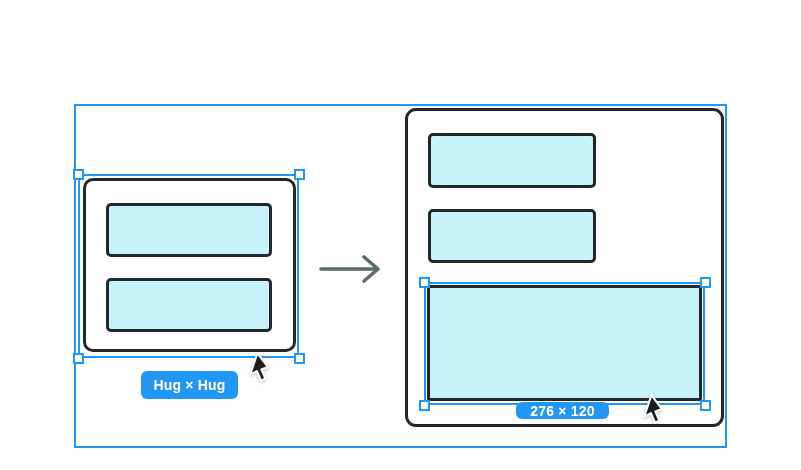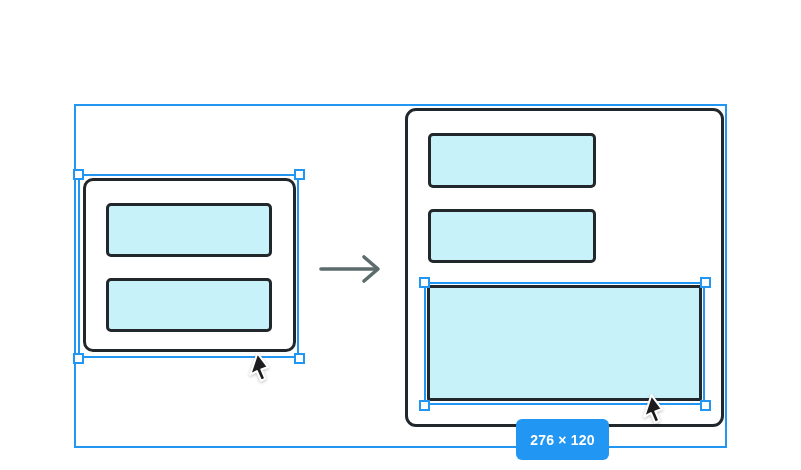--- a/index.html
+++ b/index.html
@@ -40,21 +40,21 @@
   .hb-tl{left:72.5px;top:168.5px;} .hb-tr{left:293.5px;top:168.5px;}
   .hb-bl{left:72.5px;top:352.5px;} .hb-br{left:293.5px;top:352.5px;}
   .ha-tl{left:418.5px;top:276.5px;} .ha-tr{left:699.5px;top:276.5px;}
   .ha-bl{left:418.5px;top:399.5px;} .ha-br{left:699.5px;top:399.5px;}
 
   
   .badge{background:var(--accent-blue);color:#fff;font-weight:700;font-size:14px;
          display:flex;align-items:center;justify-content:center;border-radius:6px;
          letter-spacing:.2px;white-space:nowrap;}
   .badge-hug{left:141px;top:371px;width:97px;height:28px;}
-  .badge-size{left:516px;top:419px;width:93px;height:41px;}
+  .badge-size{left:516px;top:402px;width:93px;height:17px;}
 
   
   .cursor{filter:drop-shadow(0 1px 1.5px rgba(0,0,0,.25));}
   .cursor-1{left:247px;top:352px;}
   .cursor-2{left:641px;top:394px;}
   .trans-arrow{left:318px;top:253px;}
 </style>
 </head>
 <body style="background: rgb(255, 255, 255);">
 
@@ -63,20 +63,21 @@
   <div class="abs outer-sel"></div>
 
   <div class="abs frame frame-before"></div>
   <div class="abs child cb1"></div>
   <div class="abs child cb2"></div>
   <div class="abs sel sel-before"></div>
   <div class="abs handle hb-tl"></div>
   <div class="abs handle hb-tr"></div>
   <div class="abs handle hb-bl"></div>
   <div class="abs handle hb-br"></div>
+  <div class="abs badge badge-hug">Hug × Hug</div>
 
   <svg class="abs cursor cursor-1" width="25" height="31" viewBox="0 0 24 30">
     <polygon points="10,1 3,22 9.5,18.5 13.5,27.8 17.6,25.8 13.8,16.9 20.2,14.6" style="fill:var(--cursor-fill)" stroke="#ffffff" stroke-width="2" stroke-linejoin="round"></polygon>
   </svg>
 
   <svg class="abs trans-arrow" width="68" height="32" viewBox="0 0 68 32">
     <line x1="3" y1="16" x2="59" y2="16" style="stroke:var(--arrow-gray)" stroke-width="3.6" stroke-linecap="round"></line>
     <polyline points="46,4 60,16 46,28" fill="none" style="stroke:var(--arrow-gray)" stroke-width="3.6" stroke-linecap="round" stroke-linejoin="round"></polyline>
   </svg>
 

